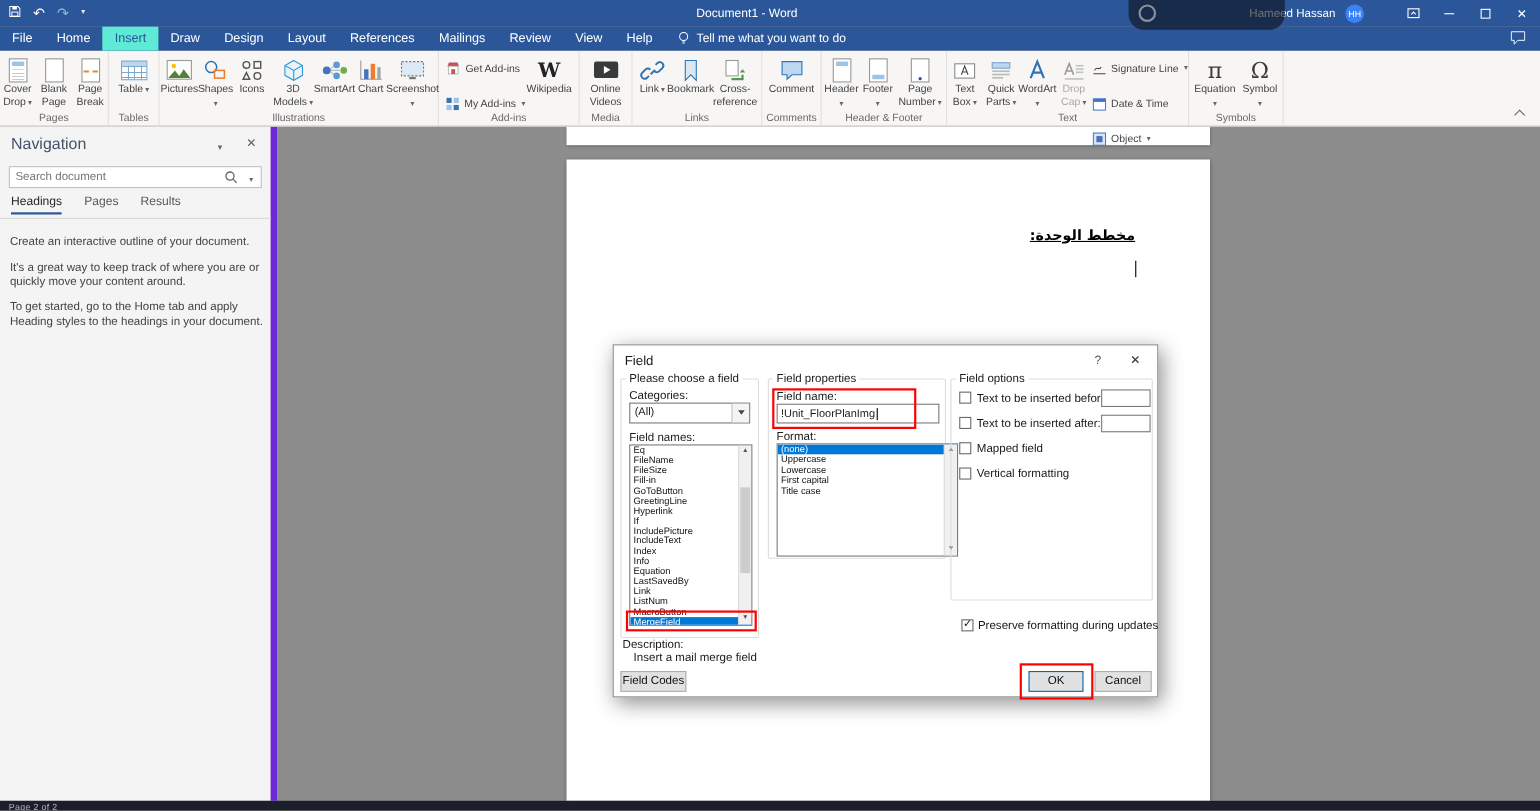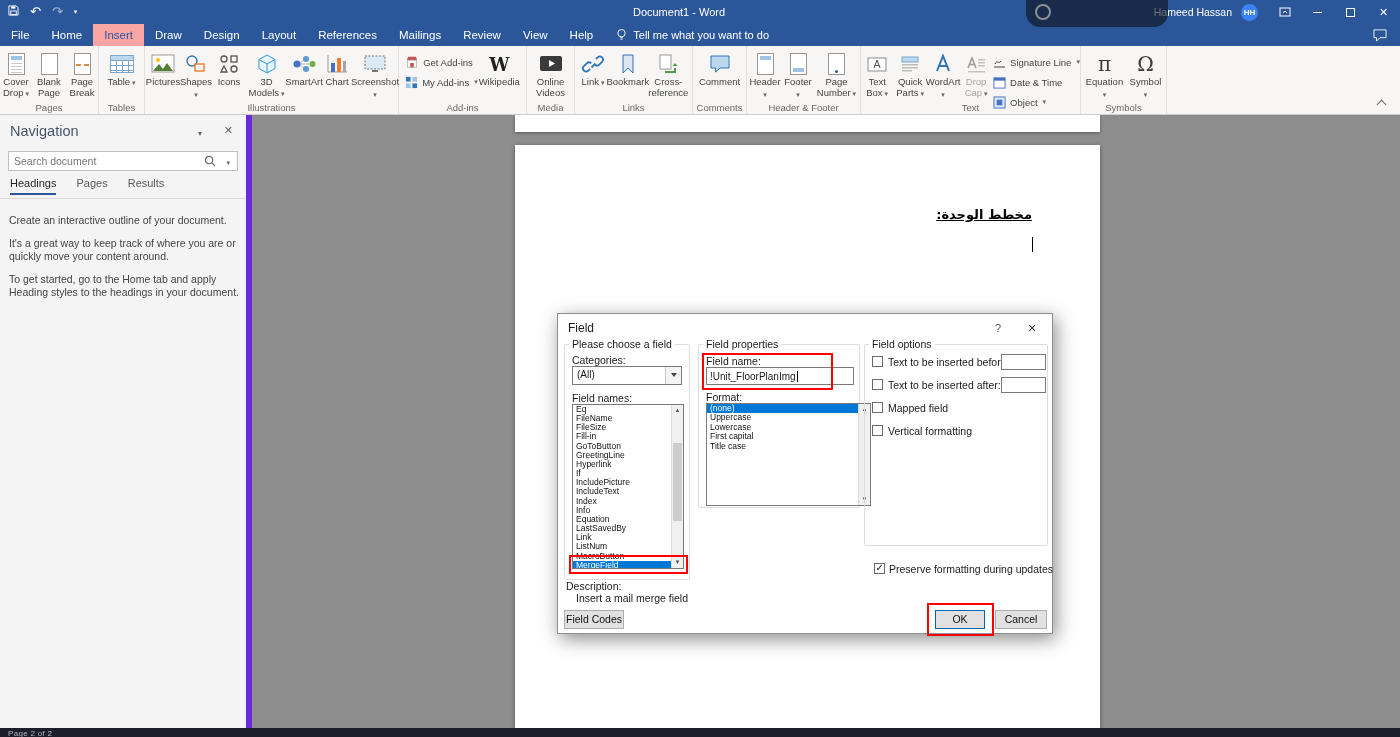--- a/index.html
+++ b/index.html
@@ -8,44 +8,44 @@
     font-family:"Liberation Sans","DejaVu Sans",sans-serif;color:#222;cursor:default}
   
   .titlebar{position:absolute;left:0;top:0;width:100%;height:24px;background:#2b579a;color:#fff;z-index:30}
   .qat{position:absolute;left:8px;top:0;height:24px;display:flex;align-items:center;gap:11px}
   .qat span{font-size:13px;line-height:24px}
   .qat .dim{opacity:.55}
   .qat .tinycaret{font-size:7px;opacity:.9}
   .title-text{position:absolute;left:0;top:0;width:1358px;text-align:center;line-height:24px;font-size:11px}
   .tb-right{position:absolute;right:0;top:0;height:24px;display:flex;align-items:center}
   .user-name{font-size:10.5px;margin-right:9px}
-  .avatar{width:17px;height:17px;border-radius:50%;background:#3b82f6;color:#fff;font-size:8px;font-weight:bold;
-    display:flex;align-items:center;justify-content:center;margin-right:10px}
+  .avatar{width:17px;height:17px;border-radius:50%;background:#3b82f6;color:#fff;font-size:8px;font-weight:normal;
+    display:flex;align-items:center;justify-content:center;margin-right:28px}
   .winbtn{width:33px;height:24px;display:flex;align-items:center;justify-content:center;font-size:11px}
   .maxbox{width:9px;height:9px;border:1px solid #fff}
   .minline{width:9px;border-top:1px solid #fff}
   .overlay-pill{position:absolute;left:1026px;top:0;width:142px;height:27px;background:rgba(12,14,22,.6);
     border-radius:0 0 14px 14px;z-index:29}
   .overlay-ring{position:absolute;left:9px;top:4px;width:16px;height:16px;border:2.5px solid #8a8f98;border-radius:50%}
   
   .tabrow{position:absolute;left:0;top:24px;width:100%;height:22px;background:#2b579a;display:flex;align-items:stretch;z-index:28}
   .tab{padding:0 11px;font-size:11.5px;color:#fff;line-height:22px;white-space:nowrap}
-  .tab.active{background:#fca5a5;color:#2b579a}
+  .tab.active{background:#5eead4;color:#2b579a}
   .tellme{display:flex;align-items:center;gap:6px;color:#fff;font-size:11px;margin-left:12px;white-space:nowrap}
   .fb-bubble{position:absolute;right:13px;top:4px}
   
   .ribbon{position:absolute;left:0;top:46px;width:100%;height:69px;background:#f7f6f4;border-bottom:1px solid #cfcdcb;display:flex;z-index:27}
   .rgroup{position:relative;border-right:1px solid #e2e0de;display:flex;justify-content:center;align-items:flex-start;gap:1px;padding:2px 2px 12px}
   .glabel{position:absolute;bottom:1px;left:0;right:0;text-align:center;font-size:9.5px;color:#6a6866;white-space:nowrap}
   .rbtn{display:flex;flex-direction:column;align-items:center;padding-top:3px;min-width:32px}
   .ric{height:26px;display:flex;align-items:center;justify-content:center}
   .rlabel{font-size:9.5px;line-height:10.5px;color:#444;text-align:center;max-width:52px}
   .dd .rlabel::after{content:" ▾";font-size:7px;color:#666}
   .rbtn.disabled .rlabel{color:#a9a7a5}
-  .rcol{display:flex;flex-direction:column;gap:4px;padding-top:6px}
+  .rcol{display:flex;flex-direction:column;gap:16px;padding-top:6px}
   .rsm{display:flex;align-items:center;gap:4px;font-size:9.5px;color:#444;height:16px;white-space:nowrap}
   .rsm.dd::after{content:"▾";font-size:7px;color:#666;margin-left:1px}
   .bigglyph{font-size:20px;color:#3b3b3b;font-family:"DejaVu Serif","Liberation Serif",serif;line-height:22px}
   .wglyph{font-size:18px;font-weight:bold;color:#222;font-family:"DejaVu Serif","Liberation Serif",serif}
   .collapse-btn{position:absolute;right:12px;bottom:6px;width:14px;height:12px;display:flex;align-items:center;justify-content:center}
   .chev-up{width:7px;height:7px;border-left:1.5px solid #666;border-top:1.5px solid #666;transform:rotate(45deg);margin-top:4px}
   
   .icon-doc{position:relative;width:17px;height:22px;background:#fff;border:1px solid #979797}
   .icon-doc i{position:absolute}
   .band-top{left:2px;right:2px;top:2px;height:4px;background:#9dc3e6}

